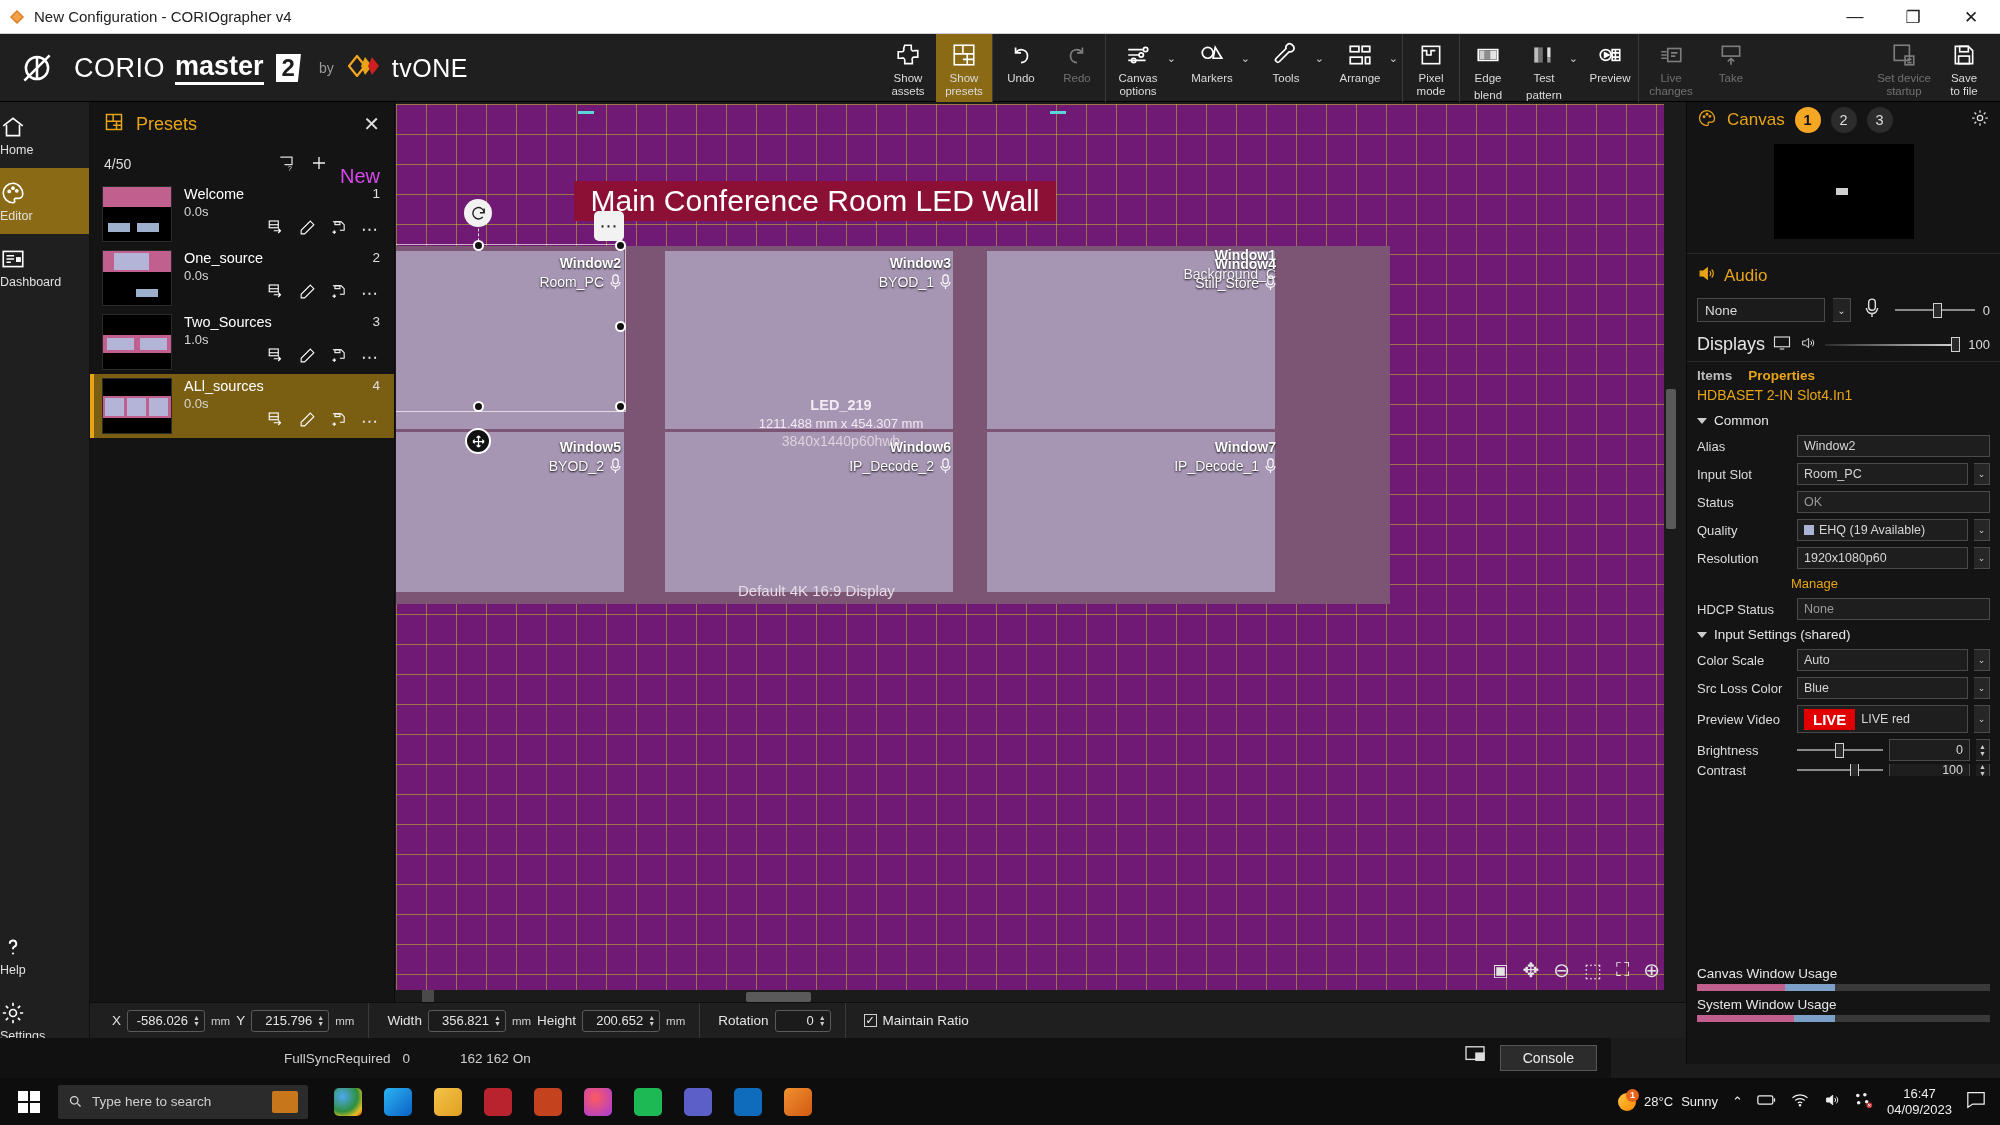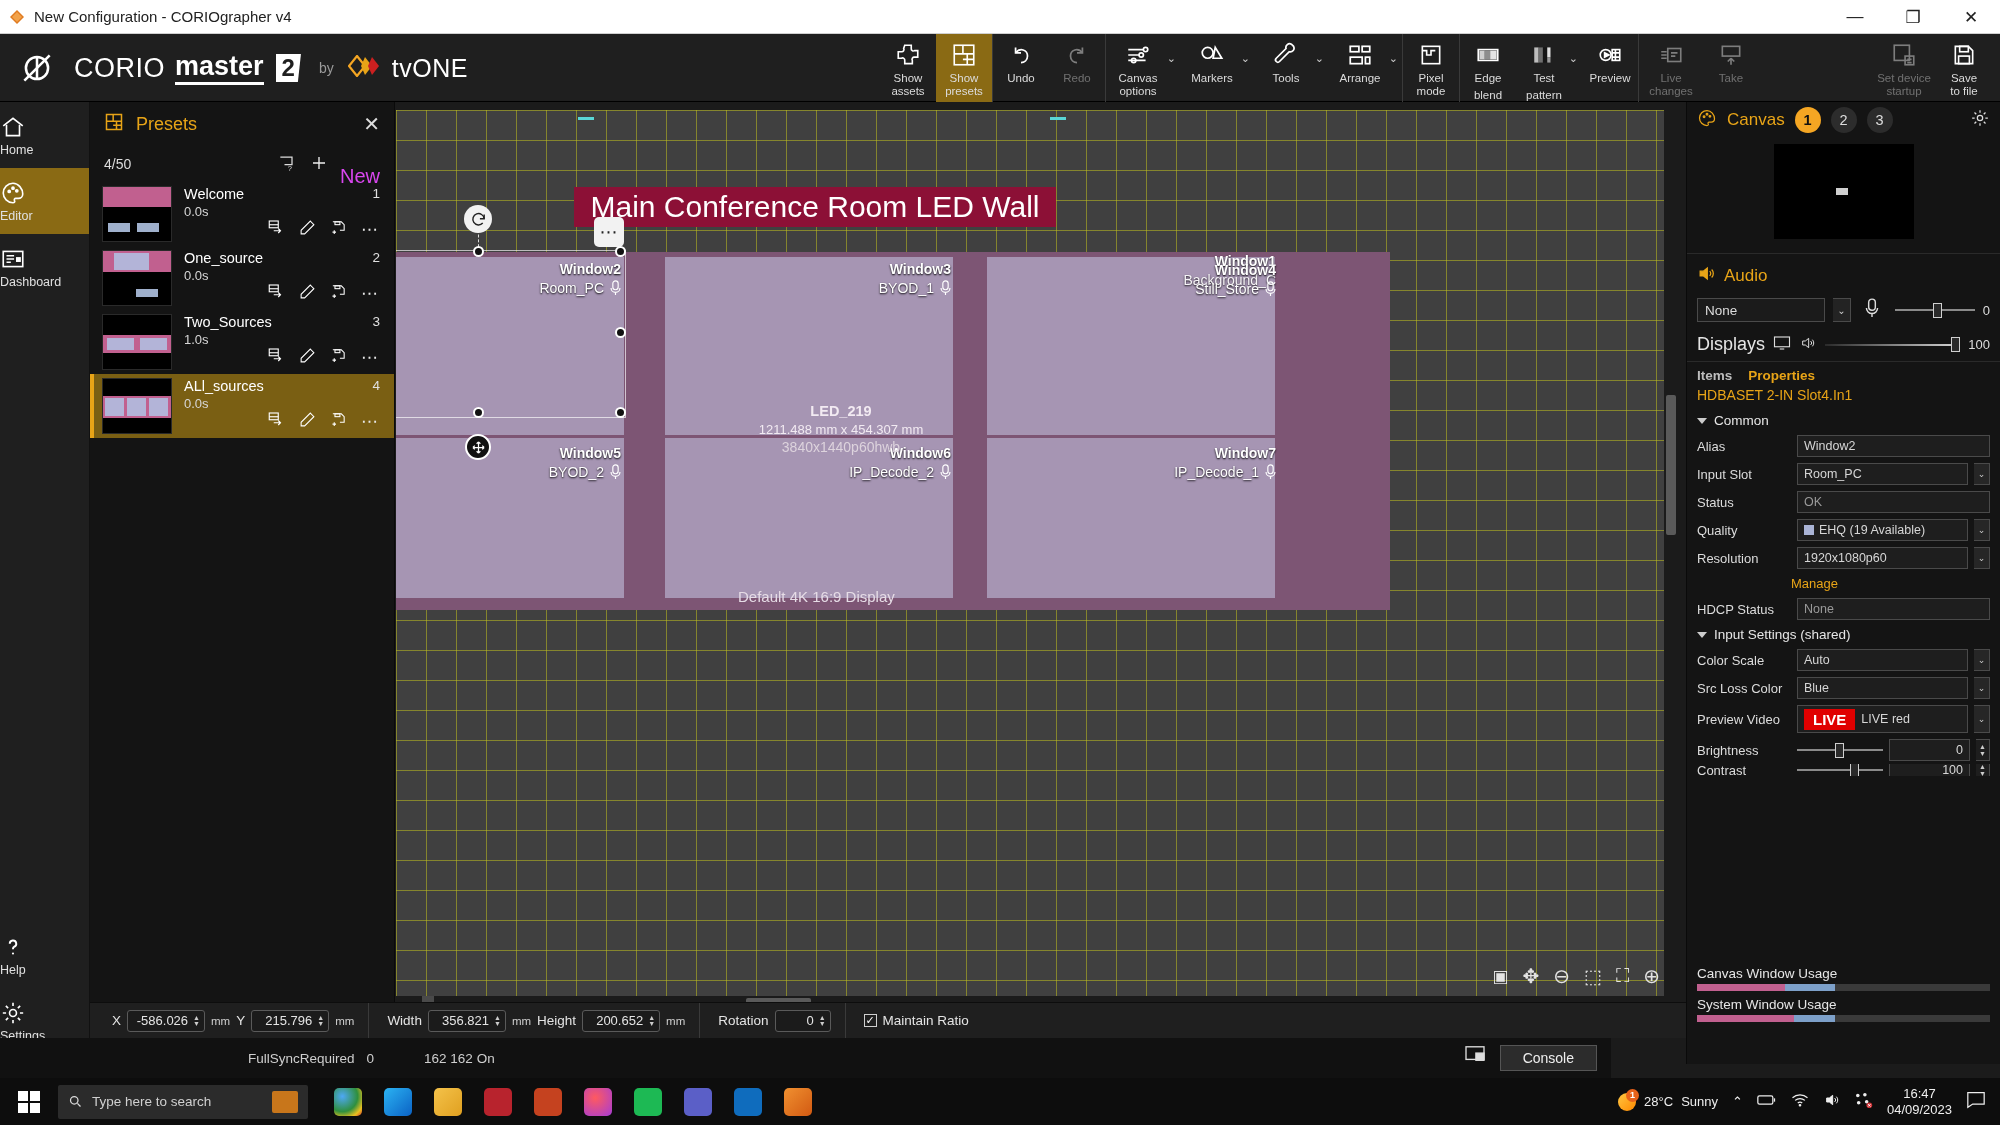--- a/index.html
+++ b/index.html
@@ -70,22 +70,22 @@
   .prow.sel:before { content:""; position:absolute; left:0; top:0; bottom:0; width:4px; background:#e8a417; }
   .thumb { width:70px; height:56px; background:#000; border:1px solid #2a2a2a; position:relative; flex:none; }
   .pinfo { flex:1; position:relative; }
   .pname { font-size:14.5px; color:#fff; }
   .pdur { font-size:13px; color:#d7d7d7; margin-top:2px; }
   .pnum { position:absolute; right:0; top:0; font-size:13.5px; color:#e0e0e0; }
   .pacts { position:absolute; right:0; bottom:2px; display:flex; gap:14px; align-items:center; }
   .pacts span { cursor:default; }
 
   
-  .canvaswrap { position:absolute; left:396px; top:110px; width:1282px; height:900px;
-     background:#404040; overflow:hidden; }
+  .canvaswrap { position:absolute; left:396px; top:104px; width:1282px; height:900px;
+     background:#701a75; overflow:hidden; }
   .grid { position:absolute; inset:0;
      background-image:
        linear-gradient(to right, rgba(190,190,30,.55) 1px, transparent 1px),
        linear-gradient(to bottom, rgba(190,190,30,.55) 1px, transparent 1px);
      background-size:30px 30px; }
   .ruler-top { position:absolute; left:0; top:0; width:100%; height:16px; }
   .ruler-mark { position:absolute; top:7px; height:3px; background:#5ad6d6; }
   .banner { position:absolute; background:#8c1036; color:#fff; font-size:30px;
      display:flex; align-items:center; justify-content:center; font-weight:500; }
   .dispblock { position:absolute; background:#7d5574; }
@@ -172,21 +172,21 @@
   .cfield { height:22px; background:#1b1b1b; border:1px solid #5a5a5a; border-radius:3px;
      display:flex; align-items:center; justify-content:flex-end; padding:0 4px 0 8px;
      font-size:13px; color:#e4e4e4; }
   .cspin { margin-left:5px; display:flex; flex-direction:column; line-height:6px; font-size:7px; color:#ccc; }
   .cunit { font-size:11.5px; color:#cfcfcf; }
   .chk { width:13px; height:13px; border:1px solid #cfcfcf; display:flex; align-items:center;
      justify-content:center; font-size:11px; color:#fff; }
 
   
   .statusbar { position:absolute; left:0; top:1038px; width:1611px; height:40px; background:#111;
-     display:flex; align-items:center; }
+     display:flex; align-items:center;padding-left:36px; }
   .st-txt { font-size:13.5px; color:#cfcfcf; }
   .console { margin-left:auto; margin-right:14px; display:flex; align-items:flex-start; gap:14px; }
   .console .cbtn { background:#2c2c2c; border:1px solid #555; padding:4px 22px; font-size:14px; color:#eee; }
 
   
   .taskbar { position:absolute; left:0; top:1078px; width:2000px; height:47px; background:#0d0d0d;
      display:flex; align-items:center; }
   .tb-start { width:58px; display:flex; align-items:center; justify-content:center; }
   .searchbox { width:250px; height:34px; background:#2b2b2b; border-radius:2px; display:flex;
      align-items:center; gap:9px; padding:0 10px; }

